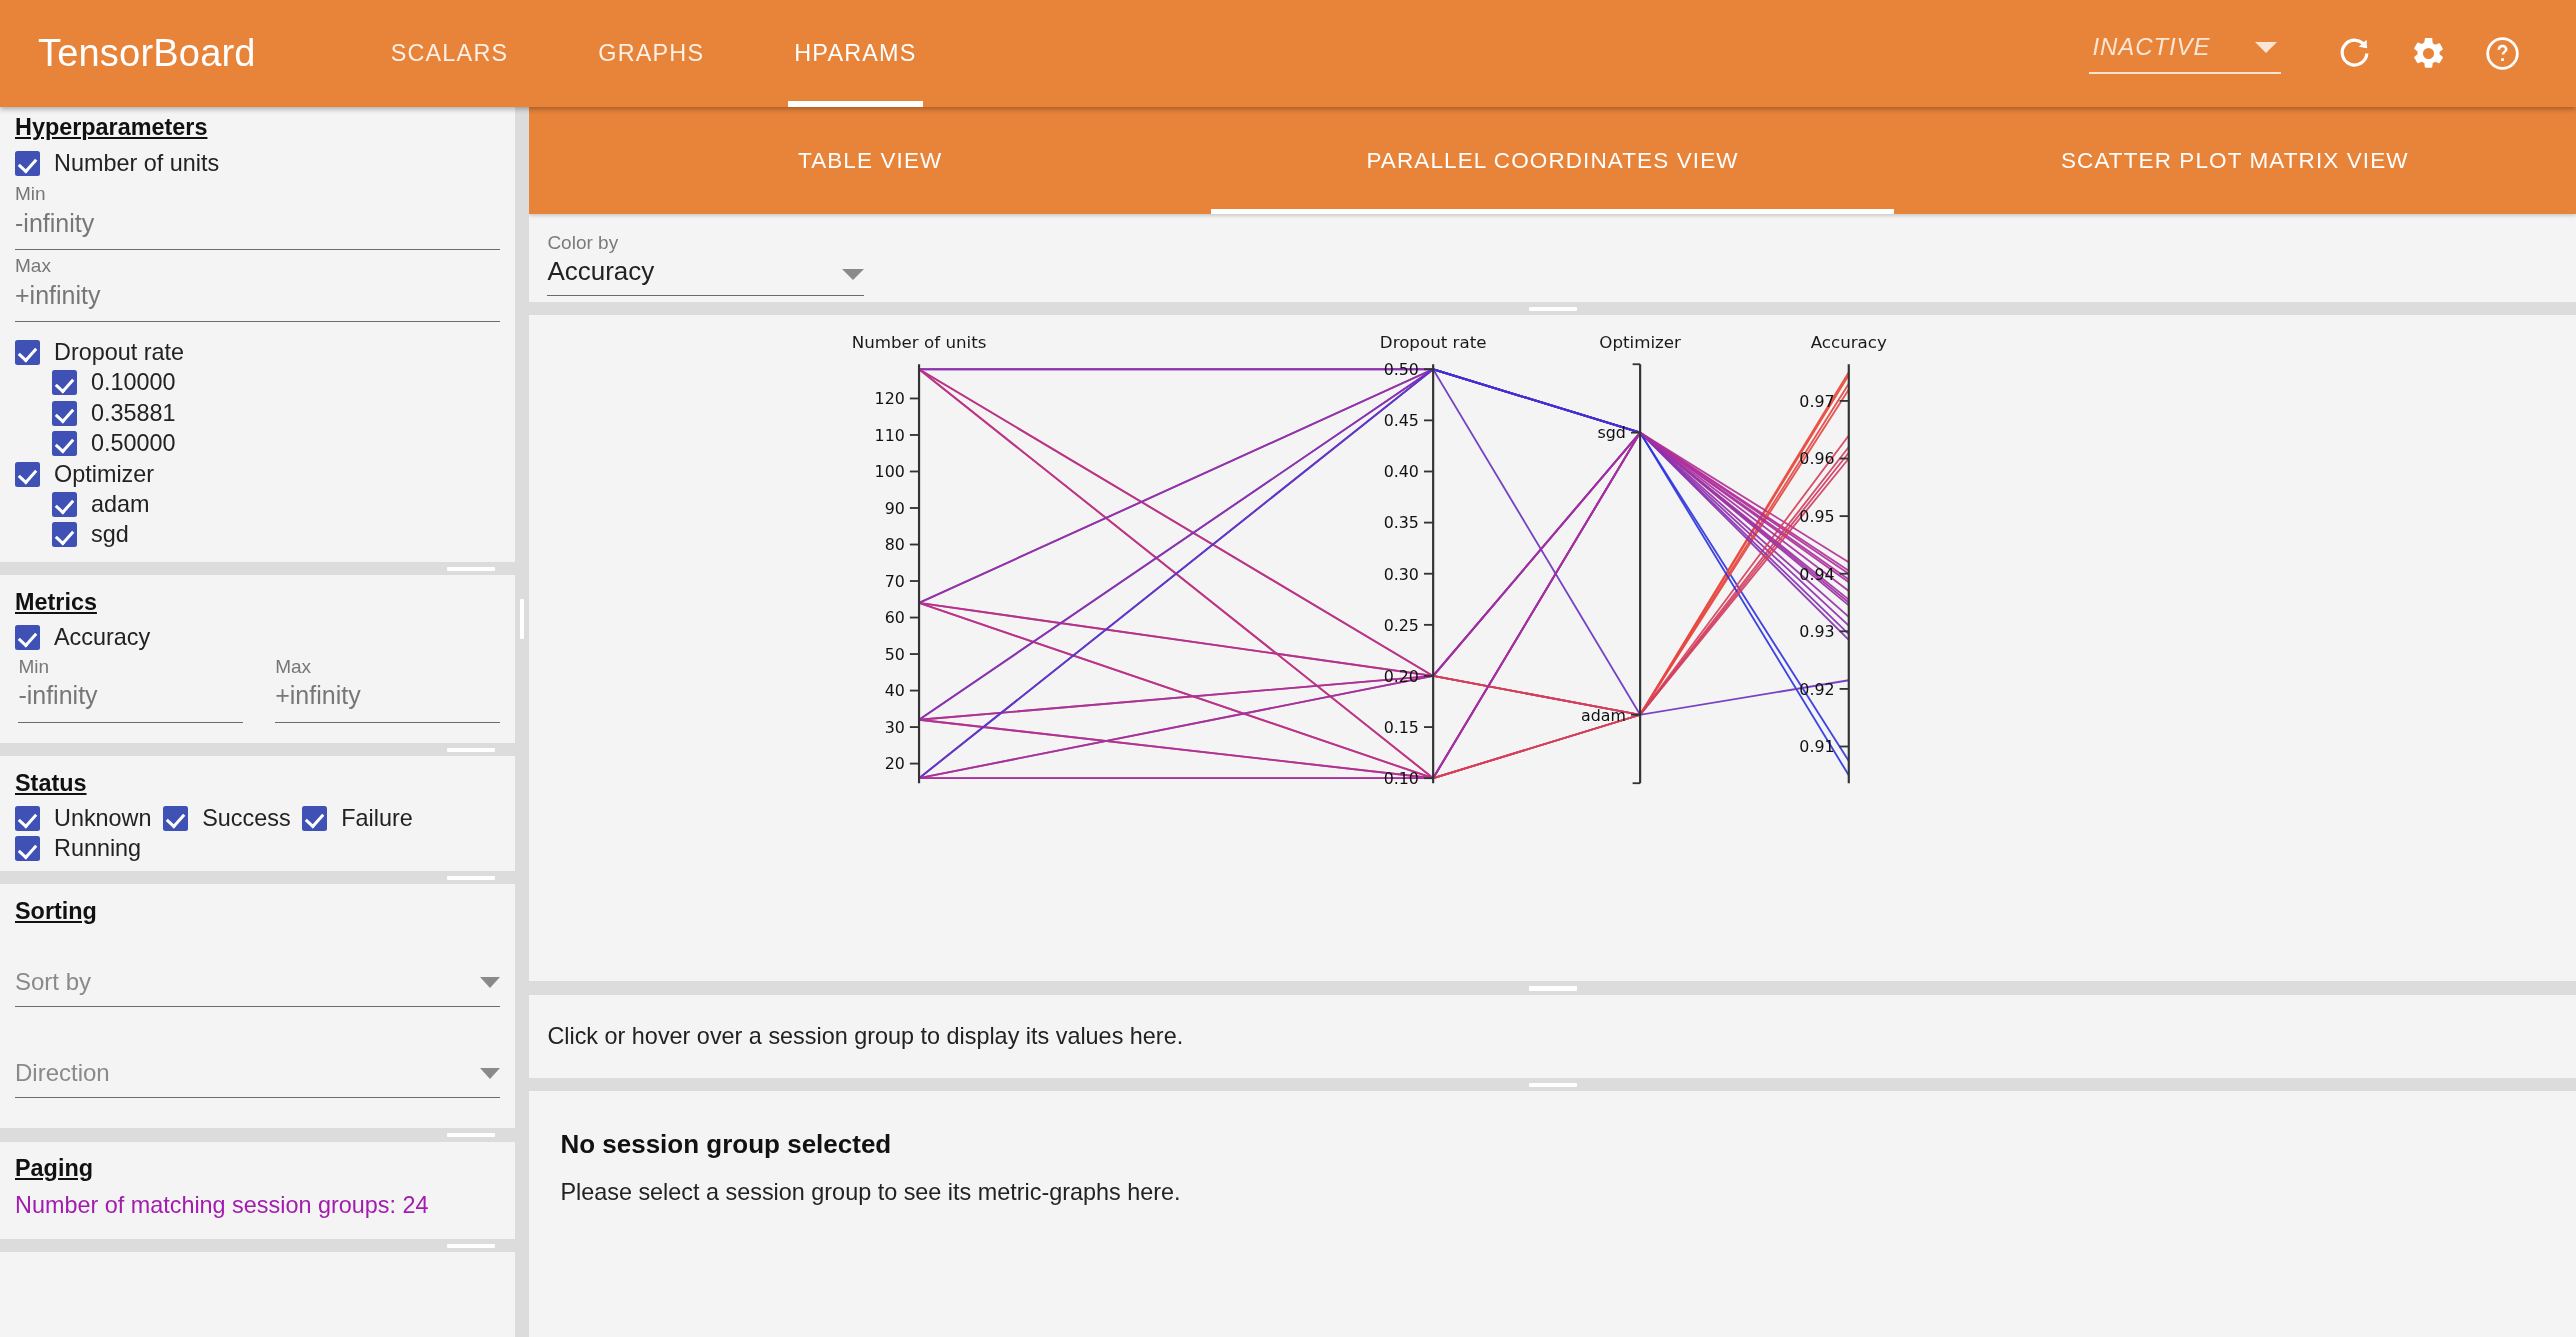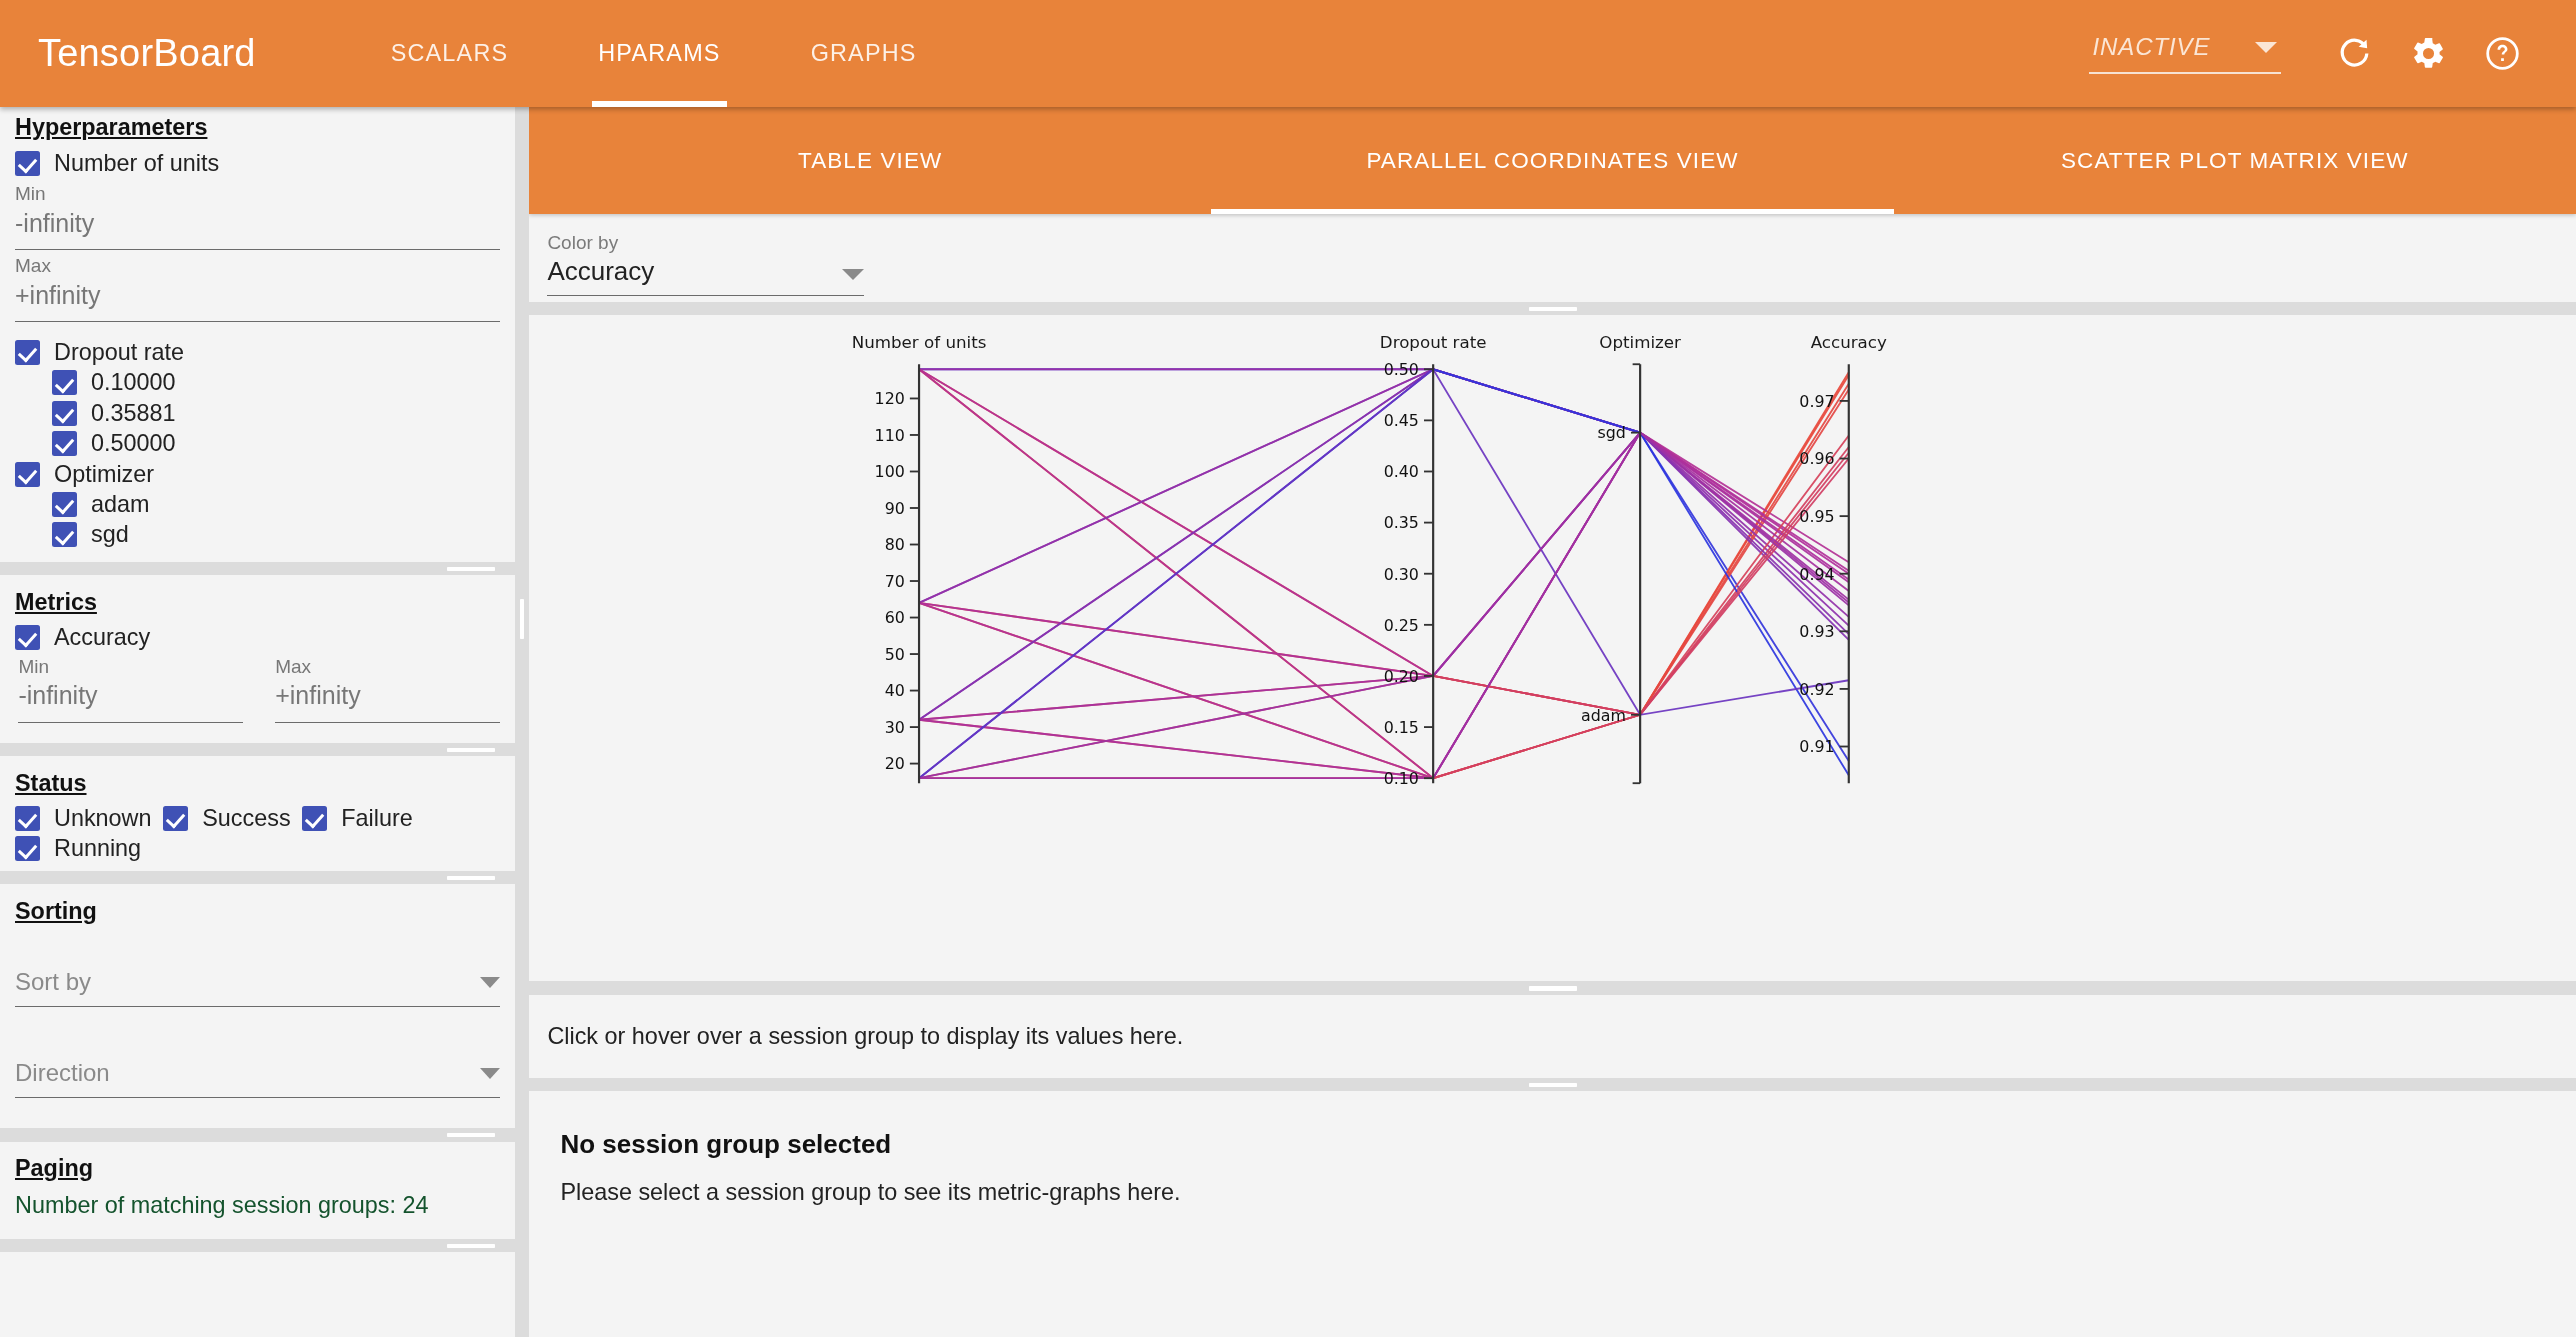--- a/index.html
+++ b/index.html
@@ -94,21 +94,21 @@
   .sel {
     margin: 0 15px; border-bottom: 1.7px solid #6b6b6b; padding-bottom: 10px;
     display: flex; align-items: center; cursor: pointer;
   }
   .sel .selval { font-size: 24px; color: #8a8a8a; }
   .sel .selcaret {
     margin-left: auto; width: 0; height: 0;
     border-left: 10px solid transparent; border-right: 10px solid transparent;
     border-top: 11px solid #8a8a8a;
   }
-  .plain-text { font-size: 23.4px; color: #14532d; padding: 3.3px 0 0 15px; }
+  .plain-text { font-size: 23.4px; color: #a21caf; padding: 3.3px 0 0 15px; }
 
   
   #vsplit {
     position: absolute; left: 515px; top: 107px; width: 14px; height: 1230px;
     background: #dcdcdc; z-index: 12; cursor: col-resize;
   }
   #vsplit::after {
     content: ""; position: absolute; left: 5px; top: 492px;
     width: 4.2px; height: 40px; background: #fff; border-radius: 0.8px;
   }
@@ -168,25 +168,25 @@
 <body>
 
 <div id="app">
 
   <div id="topbar">
     <div id="brand">TensorBoard</div>
 
     <div class="navtab">
       <span>SCALARS</span>
     </div>
+    <div class="navtab">
+      <span>GRAPHS</span>
+    </div>
     <div class="navtab active">
       <span>HPARAMS</span>
-    </div>
-    <div class="navtab">
-      <span>GRAPHS</span>
     </div>
 
     <div id="topbar-right">
       <div id="reload-select">
         <span class="val">INACTIVE</span>
         <span class="caret-down"></span>
       </div>
 
       <div class="topicon">
         <svg width="37" height="37" viewBox="0 0 24 24">

